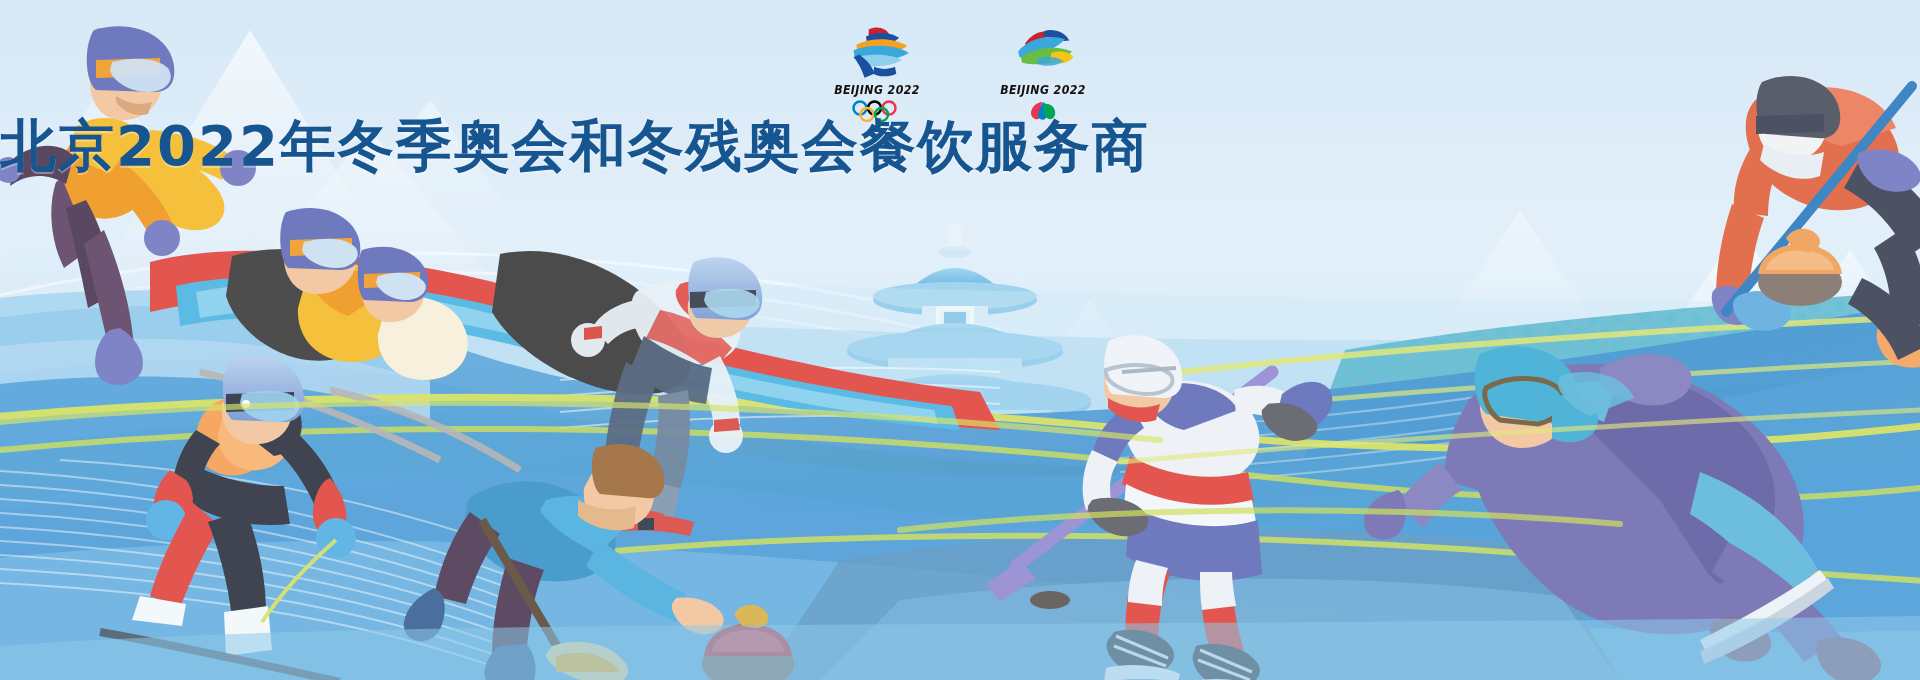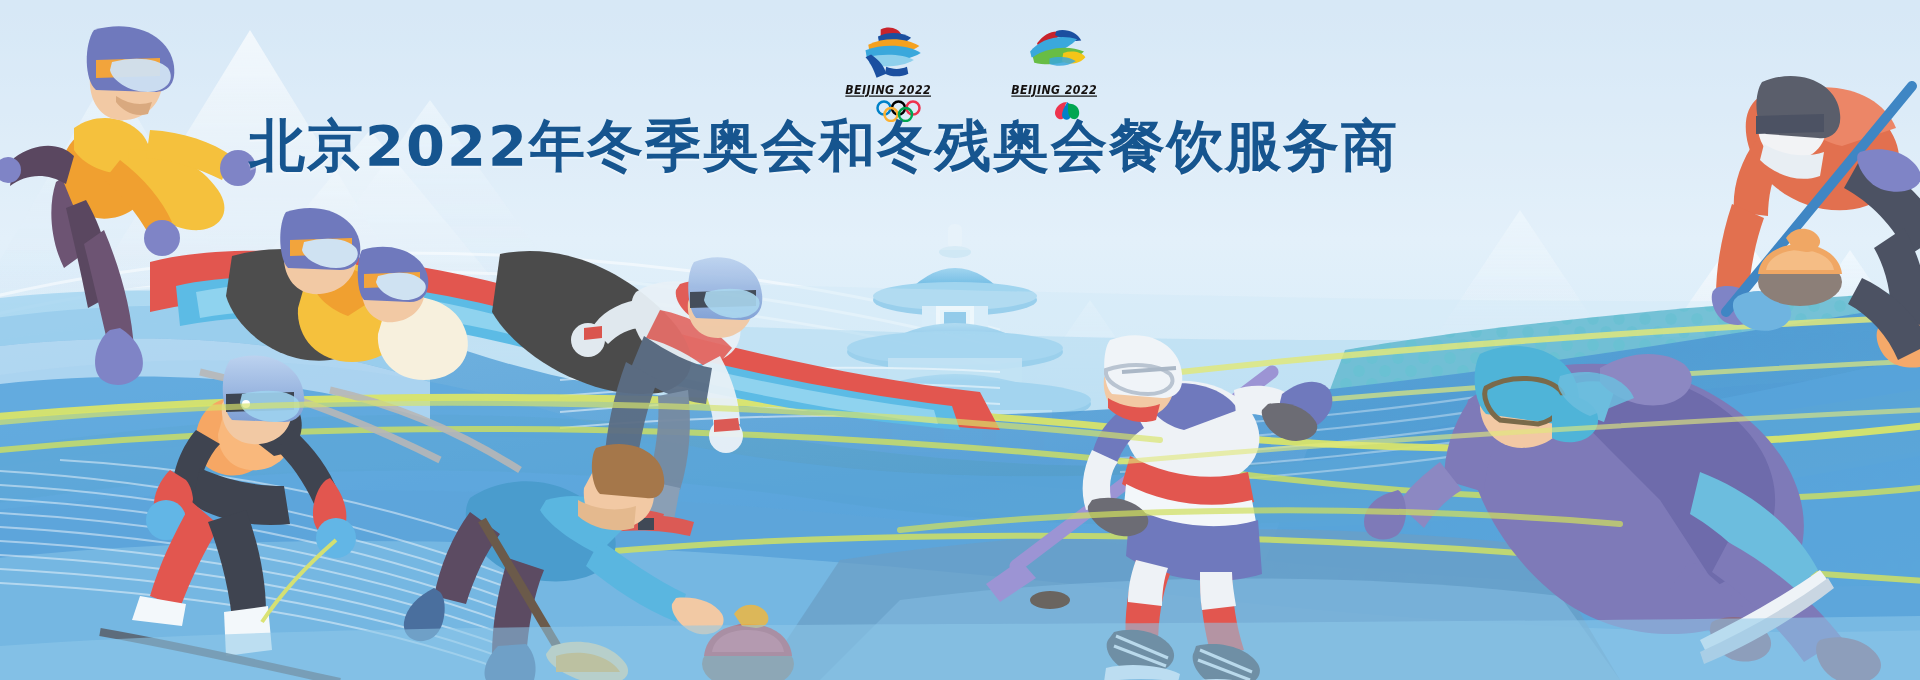--- a/index.html
+++ b/index.html
@@ -13,34 +13,34 @@
     background:linear-gradient(170deg,#cfe2f4 0%,#d7e9f7 28%,#e4f1fa 52%,#cfe6f6 78%,#bcdcf2 100%);
   }
   #banner svg.layer{position:absolute;left:0;top:0;width:1920px;height:680px;display:block;}
 
   
   #emblems{
     position:absolute;left:0;top:24px;width:1920px;
     display:flex;justify-content:center;align-items:flex-start;gap:58px;
     z-index:40;
   }
-  .emblem{width:108px;display:flex;flex-direction:column;align-items:flex-end;text-decoration:underline;}
+  .emblem{width:108px;display:flex;flex-direction:column;align-items:center;}
   .emblem .mark{width:84px;height:58px;}
   .emblem .wordmark{
     font-family:"DejaVu Sans",sans-serif;
     font-size:11px;font-weight:bold;font-style:italic;
     letter-spacing:.4px;color:#14100f;margin-top:2px;white-space:nowrap;
     transform:scaleY(1.12);
   }
   .emblem .rings{margin-top:3px;height:22px;}
 
   
   #title{
     position:absolute;left:0;top:118px;width:1648px;
-    text-align:center;z-index:45;
+    text-align:left;z-index:45;
     font-family:"DejaVu Sans","Liberation Sans",sans-serif;
     font-size:56px;font-weight:bold;line-height:1;
     letter-spacing:2px;
     color:#16558f;
     text-shadow:0 2px 0 rgba(255,255,255,.35);
     white-space:nowrap;
   }
 </style>
 </head>
 <body>

